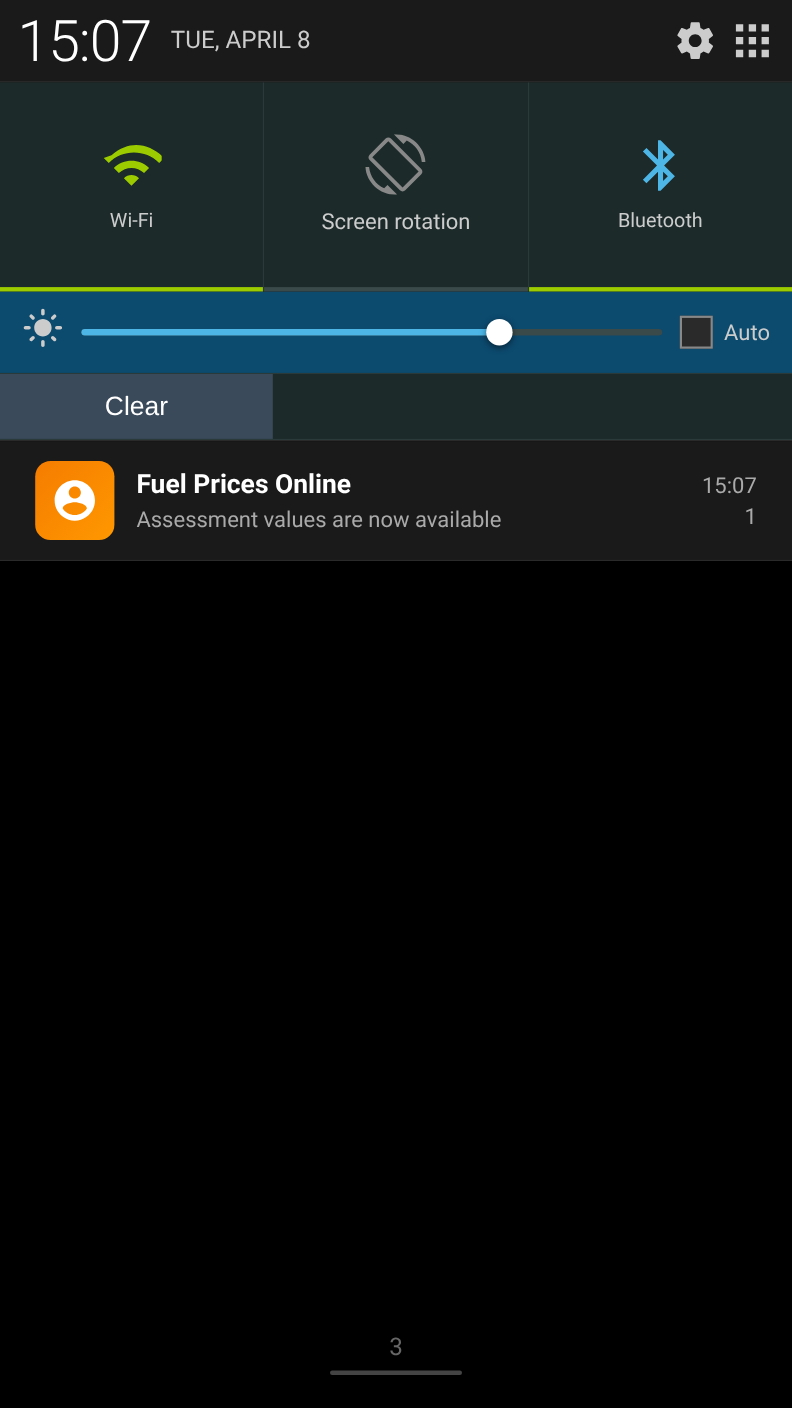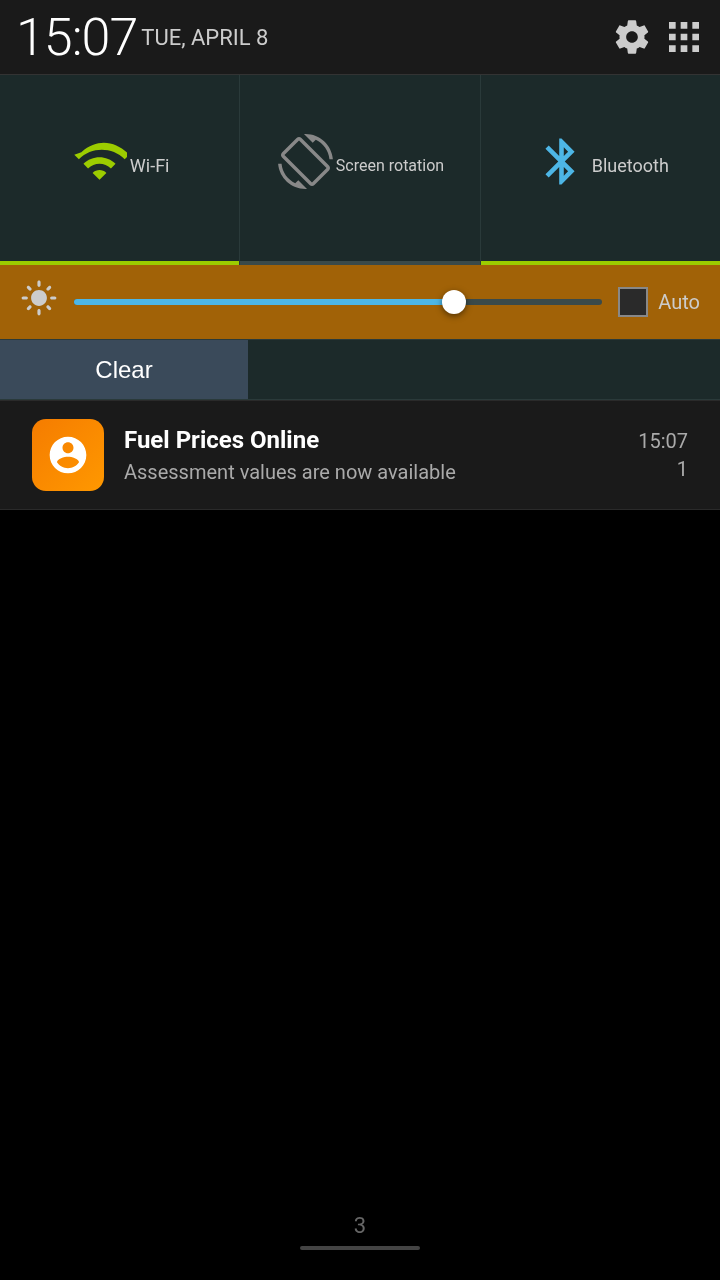--- a/index.html
+++ b/index.html
@@ -26,21 +26,21 @@
     #time {
       font-size: 52px;
       font-weight: 300;
       color: #fff;
       letter-spacing: -1px;
     }
 
     #date {
       font-size: 22px;
       color: #ccc;
-      margin-left: 4px;
+      margin-left: 18px;
       font-weight: 400;
     }
 
     #status-icons {
       margin-left: auto;
       display: flex;
       align-items: center;
       gap: 12px;
     }
 
@@ -53,21 +53,21 @@
     #quick-settings {
       display: flex;
       background: #1c2a2a;
       height: 190px;
       border-bottom: none;
     }
 
     .qs-tile {
       flex: 1;
       display: flex;
-      flex-direction: row;
+      flex-direction: column;
       align-items: center;
       justify-content: center;
       cursor: pointer;
       position: relative;
       border-right: 1px solid #2a3a3a;
       padding-bottom: 8px;
     }
 
     .qs-tile:last-child {
       border-right: none;
@@ -102,21 +102,21 @@
     }
 
     .qs-tile-bar.inactive {
       background: #3a4a4a;
     }
 
     
     #brightness-row {
       display: flex;
       align-items: center;
-      background: #a16207;
+      background: #0c4a6e;
       height: 75px;
       padding: 0 20px;
       gap: 16px;
       border-bottom: 1px solid #2a3a3a;
     }
 
     #brightness-icon {
       color: #ccc;
       font-size: 32px;
     }
@@ -320,21 +320,21 @@
   </div>
 
 
 
   <div class="qs-tile">
     <div class="qs-tile-icon">
       <svg viewBox="0 0 24 24" width="55" height="55" fill="#888">
         <path d="M16.48 2.52c3.27 1.55 5.61 4.72 5.97 8.48h1.5C23.44 4.84 18.29 0 12 0l-.66.03 3.81 3.81 1.33-1.32zm-6.25-.77c-.59-.59-1.54-.59-2.12 0L1.75 8.11c-.59.59-.59 1.54 0 2.12l12.02 12.02c.59.59 1.54.59 2.12 0l6.36-6.36c.59-.59.59-1.54 0-2.12L10.23 1.75zm4.6 19.44L2.81 9.17l6.36-6.36 12.02 12.02-6.36 6.36zm-7.31.29C4.25 19.94 1.91 16.76 1.55 13H.05C.56 19.16 5.71 24 12 24l.66-.03-3.81-3.81-1.33 1.32z"></path>
       </svg>
     </div>
-    <span class="qs-tile-label" style="font-size:16px;">Screen rotation</span>
+    <span class="qs-tile-label" style="font-size:20px;">Screen rotation</span>
     <div class="qs-tile-bar inactive"></div>
   </div>
 
   <div class="qs-tile">
     <div class="qs-tile-icon">
       <svg viewBox="0 0 24 24" width="55" height="55" fill="#4db6e6">
         <path d="M17.71 7.71L12 2h-1v7.59L6.41 5 5 6.41 10.59 12 5 17.59 6.41 19 11 14.41V22h1l5.71-5.71-4.3-4.29 4.3-4.29zM13 5.83l1.88 1.88L13 9.59V5.83zm1.88 10.46L13 18.17v-3.76l1.88 1.88z"></path>
       </svg>
     </div>
     <span class="qs-tile-label">Bluetooth</span>

